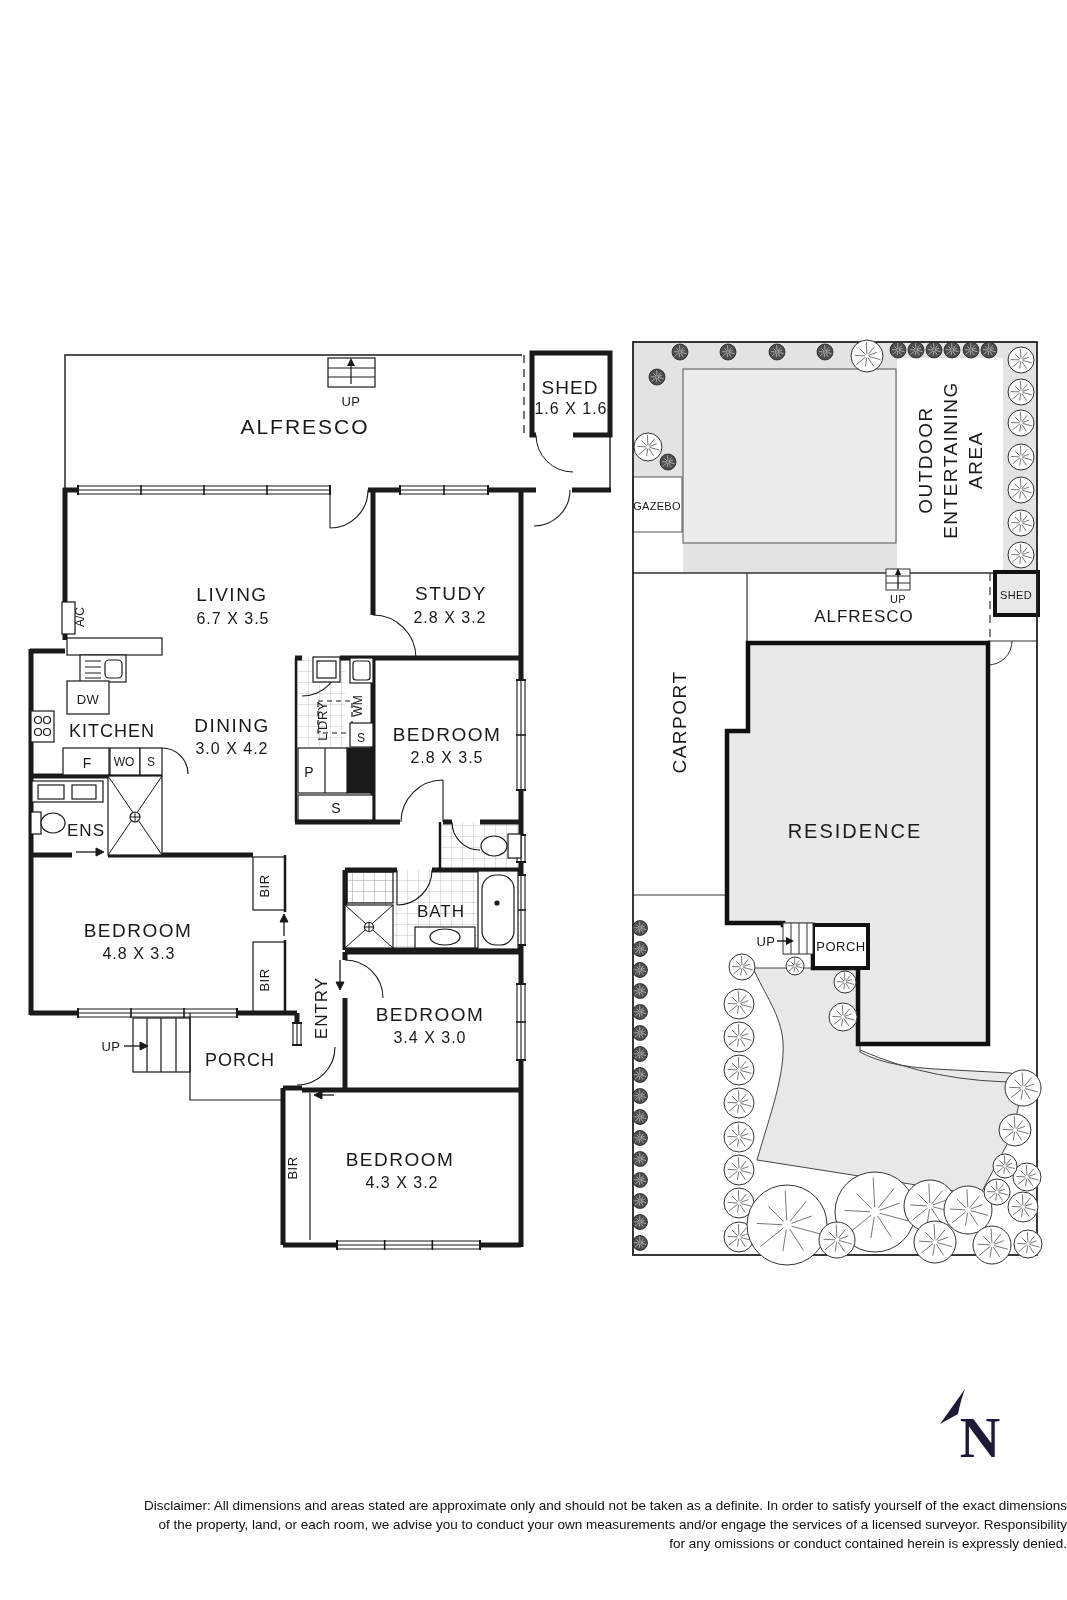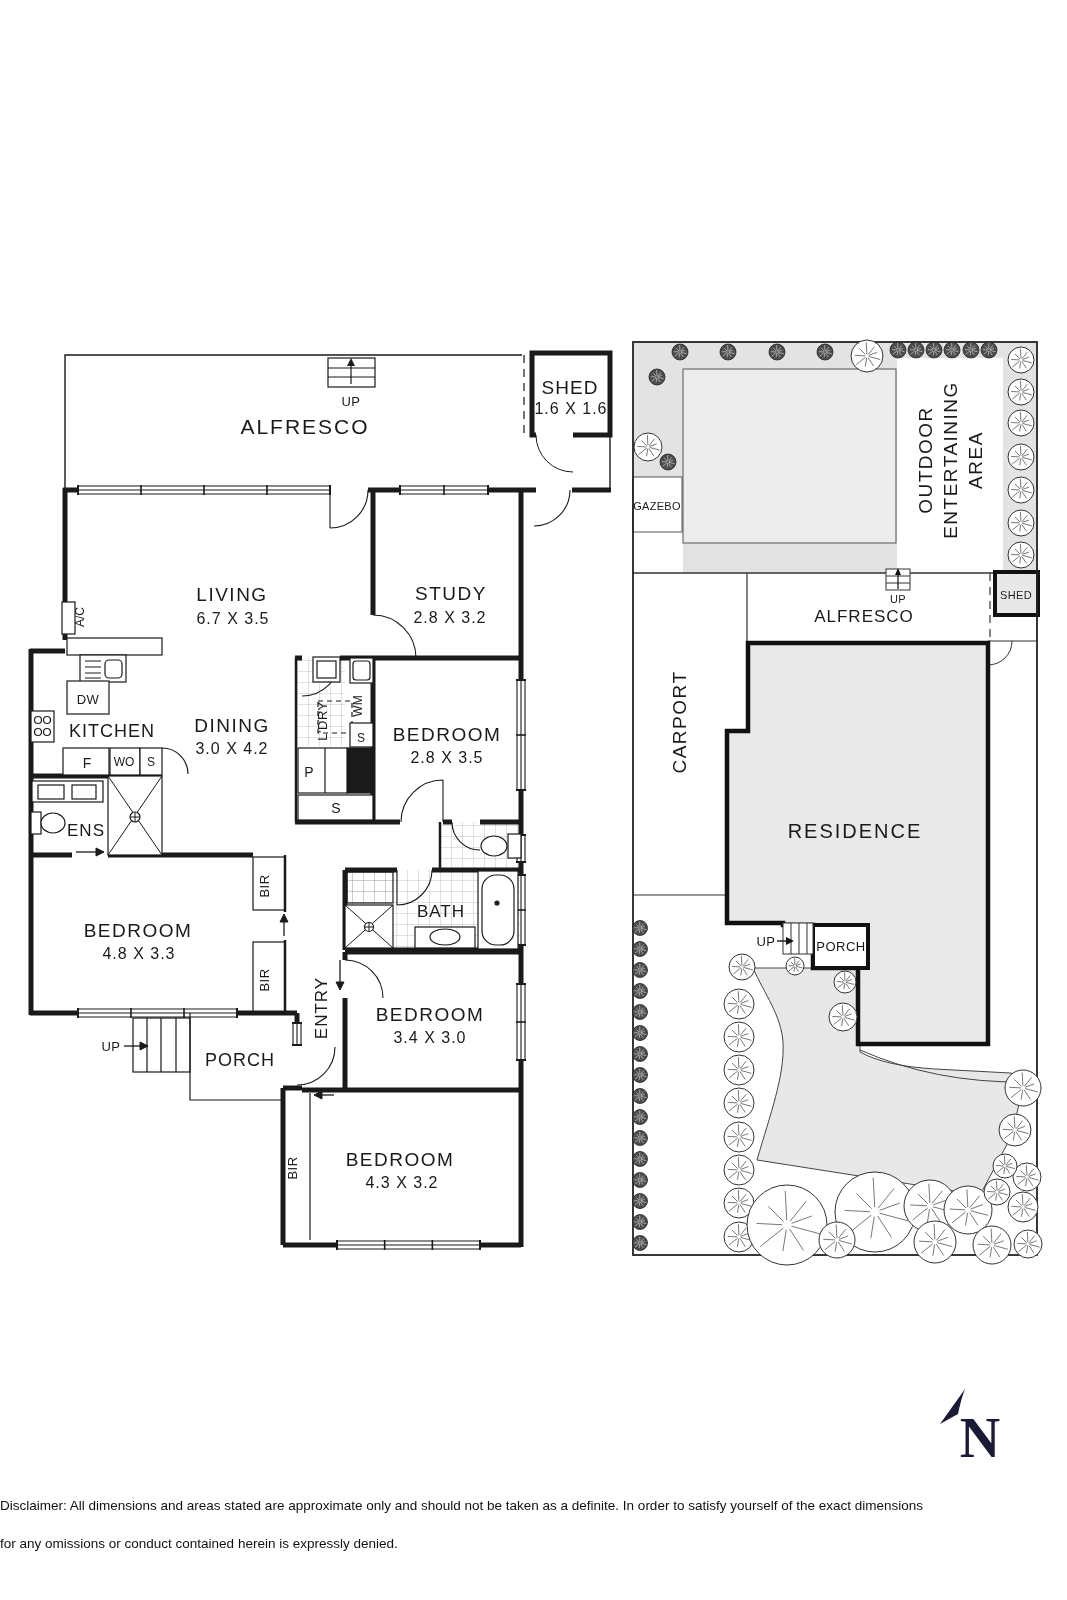--- a/index.html
+++ b/index.html
@@ -3,21 +3,21 @@
 <meta charset="utf-8">
 <style>
   html,body{margin:0;padding:0;background:#fff;}
   #page{position:relative;width:1067px;height:1600px;background:#ffffff;overflow:hidden;
         font-family:"Liberation Sans",sans-serif;}
   svg text{fill:#1a1a1a;}
   .room{font-size:19px;letter-spacing:1.5px;}
   .dims{font-size:16px;letter-spacing:1px;}
   .small{font-size:13px;letter-spacing:.5px;}
   .tiny{font-size:11px;letter-spacing:.3px;}
-  #disclaimer{position:absolute;left:0;top:1496px;width:1067px;text-align:left;
+  #disclaimer{position:absolute;left:0;top:1496px;width:1067px;text-align:right;
       font-size:13.5px;line-height:19px;color:#111;}
   .northN{font-family:"Liberation Serif",serif;font-weight:bold;font-size:56px;fill:#1b1b35;}
 </style>
 </head>
 <body>
 
 <div id="page">
 <svg width="1067" height="1600" viewBox="0 0 1067 1600">
 <defs>
   <pattern id="tiles" width="11" height="11" patternUnits="userSpaceOnUse">
@@ -928,16 +928,16 @@
 </g>
 
 <g>
   <path d="M965,1389 L940,1424 L958,1414 Q961,1399 965,1389 Z" fill="#1b1b35"></path>
   <text x="980" y="1457" text-anchor="middle" class="northN">N</text>
 </g>
 </svg>
 
 <div id="disclaimer">
   <span>Disclaimer: All dimensions and areas stated are approximate only and should not be taken as a definite. In order to satisfy yourself of the exact dimensions</span><br>
-  <br>
+  <span>of the property, land, or each room, we advise you to conduct your own measurements and/or engage the services of a licensed surveyor. Responsibility</span><br>
   <span>for any omissions or conduct contained herein is expressly denied.</span>
 </div>
 </div>
 
 </body></html>

